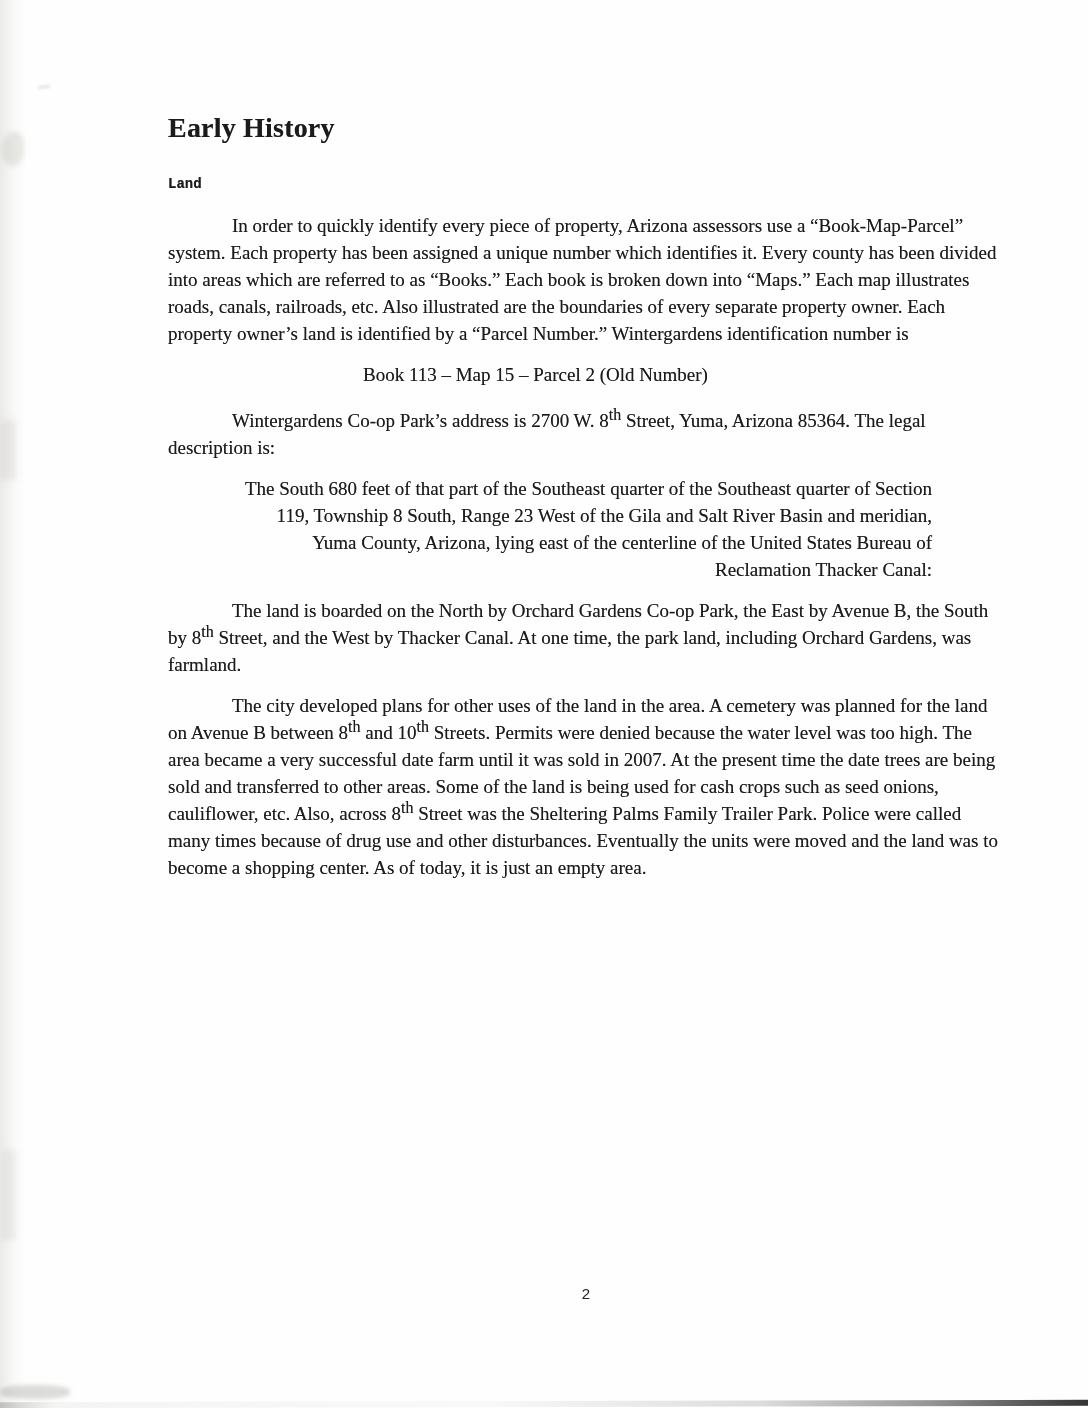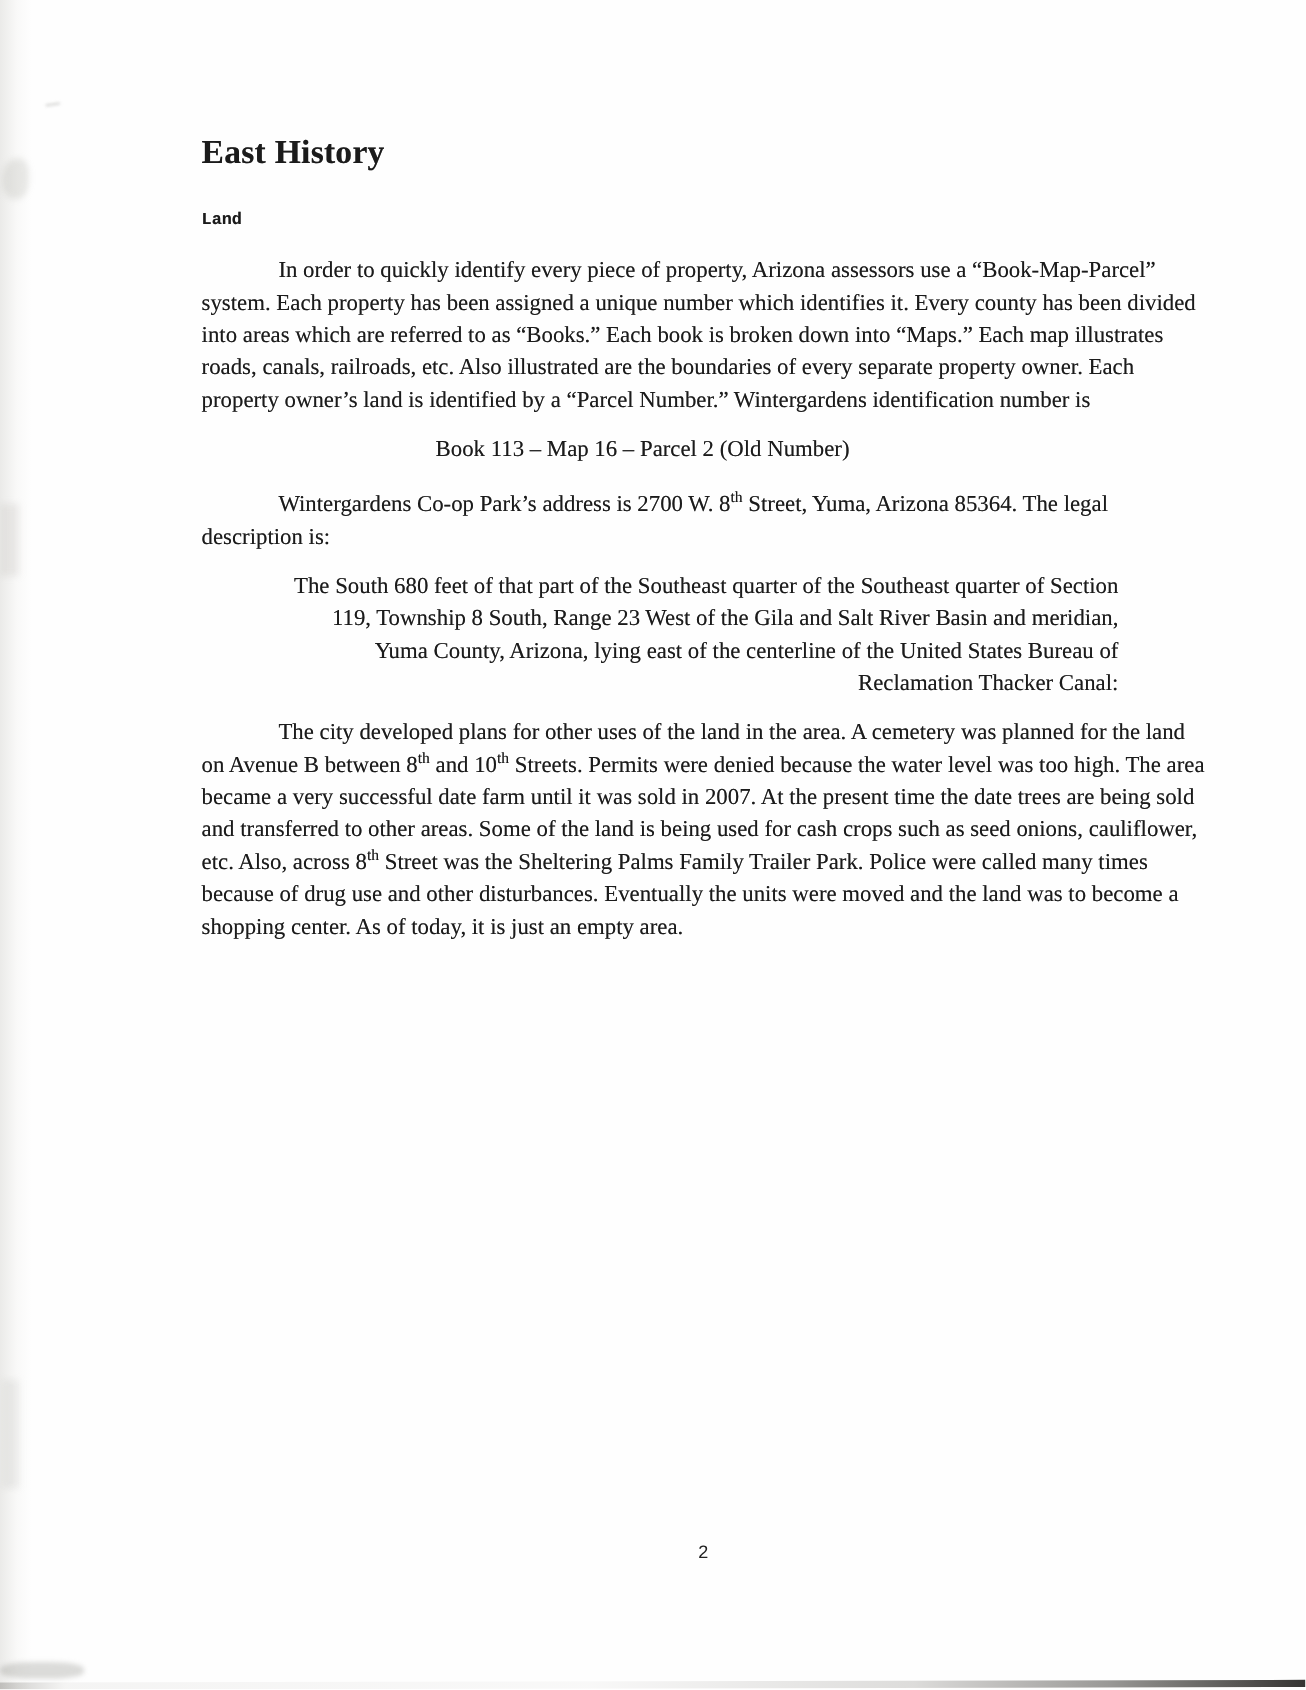--- a/index.html
+++ b/index.html
@@ -68,21 +68,21 @@
     font-size: 14px;
     font-weight: bold;
     margin: 0 0 20px 0;
     font-family: Liberation Mono, monospace;
   }
   .doc-body { font-size: 19px; line-height: 27px; }
   .doc-body p.blk { margin: 0 0 14px 0; }
   .doc-body p.para { text-indent: 64px; }
   .doc-body p.centered { margin-left: 195px; margin-bottom: 19px; }
   .doc-body p.quote { margin-left: 65px; margin-right: 72px; text-align: right; }
-  .doc-body sup { font-size: 13px; line-height: 0; text-align: center; }
+  .doc-body sup { font-size: 16px; line-height: 0; text-align: center; }
 
   .page-number {
     position: absolute;
     left: 168px;
     top: 1285px;
     width: 836px;
     text-align: center;
     font-family: "Liberation Sans", sans-serif;
     font-size: 15px;
     color: #222;
@@ -93,26 +93,27 @@
 
 <div class="scan-page">
   <div class="edge-left"></div>
   <div class="smudge smudge-dash"></div>
   <div class="smudge smudge-squiggle"></div>
   <div class="smudge smudge-mid"></div>
   <div class="smudge smudge-low"></div>
   <div class="smudge smudge-botleft"></div>
 
   <div class="content">
-    <h1 class="doc-title">East History</h1>
+    <h1 class="doc-title">Early History</h1>
     <h2 class="doc-section">Land</h2>
     <div class="doc-body">
         <p class="blk para">In order to quickly identify every piece of property, Arizona assessors use a “Book-Map-Parcel” system. Each property has been assigned a unique number which identifies it. Every county has been divided into areas which are referred to as “Books.” Each book is broken down into “Maps.” Each map illustrates roads, canals, railroads, etc. Also illustrated are the boundaries of every separate property owner. Each property owner’s land is identified by a “Parcel Number.” Wintergardens identification number is</p>
-        <p class="blk centered">Book 113 – Map 16 – Parcel 2 (Old Number)</p>
+        <p class="blk centered">Book 113 – Map 15 – Parcel 2 (Old Number)</p>
         <p class="blk para">Wintergardens Co-op Park’s address is 2700 W. 8<sup>th</sup> Street, Yuma, Arizona 85364. The legal description is:</p>
         <p class="blk quote">The South 680 feet of that part of the Southeast quarter of the Southeast quarter of Section 119, Township 8 South, Range 23 West of the Gila and Salt River Basin and meridian, Yuma County, Arizona, lying east of the centerline of the United States Bureau of Reclamation Thacker Canal:</p>
+        <p class="blk para">The land is boarded on the North by Orchard Gardens Co-op Park, the East by Avenue B, the South by 8<sup>th</sup> Street, and the West by Thacker Canal. At one time, the park land, including Orchard Gardens, was farmland.</p>
         <p class="blk para">The city developed plans for other uses of the land in the area. A cemetery was planned for the land on Avenue B between 8<sup>th</sup> and 10<sup>th</sup> Streets. Permits were denied because the water level was too high. The area became a very successful date farm until it was sold in 2007. At the present time the date trees are being sold and transferred to other areas. Some of the land is being used for cash crops such as seed onions, cauliflower, etc. Also, across 8<sup>th</sup> Street was the Sheltering Palms Family Trailer Park. Police were called many times because of drug use and other disturbances. Eventually the units were moved and the land was to become a shopping center. As of today, it is just an empty area.</p>
       </div>
   </div>
 
   <div class="page-number">2</div>
   <div class="edge-bottom"></div>
 </div>
 
 </body></html>

